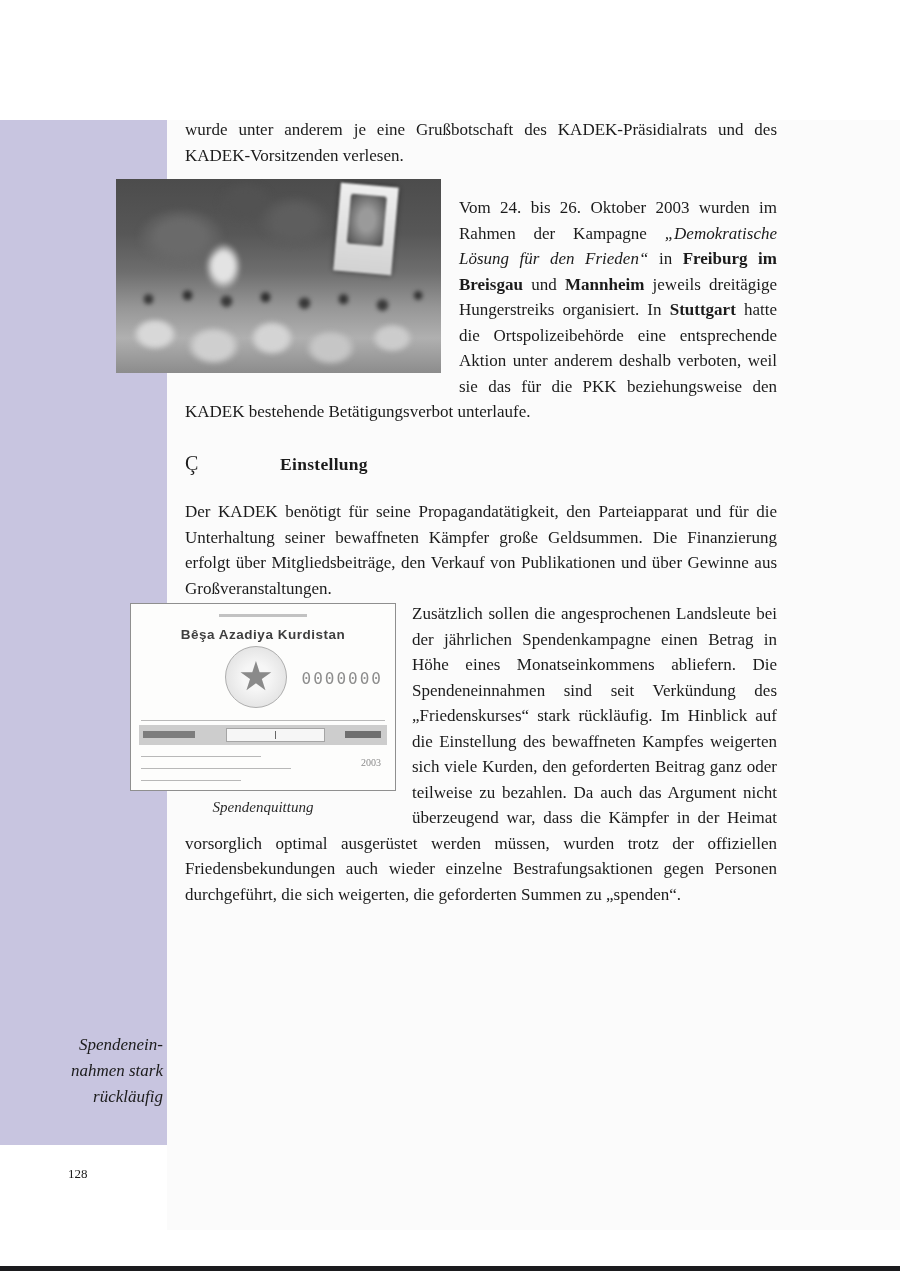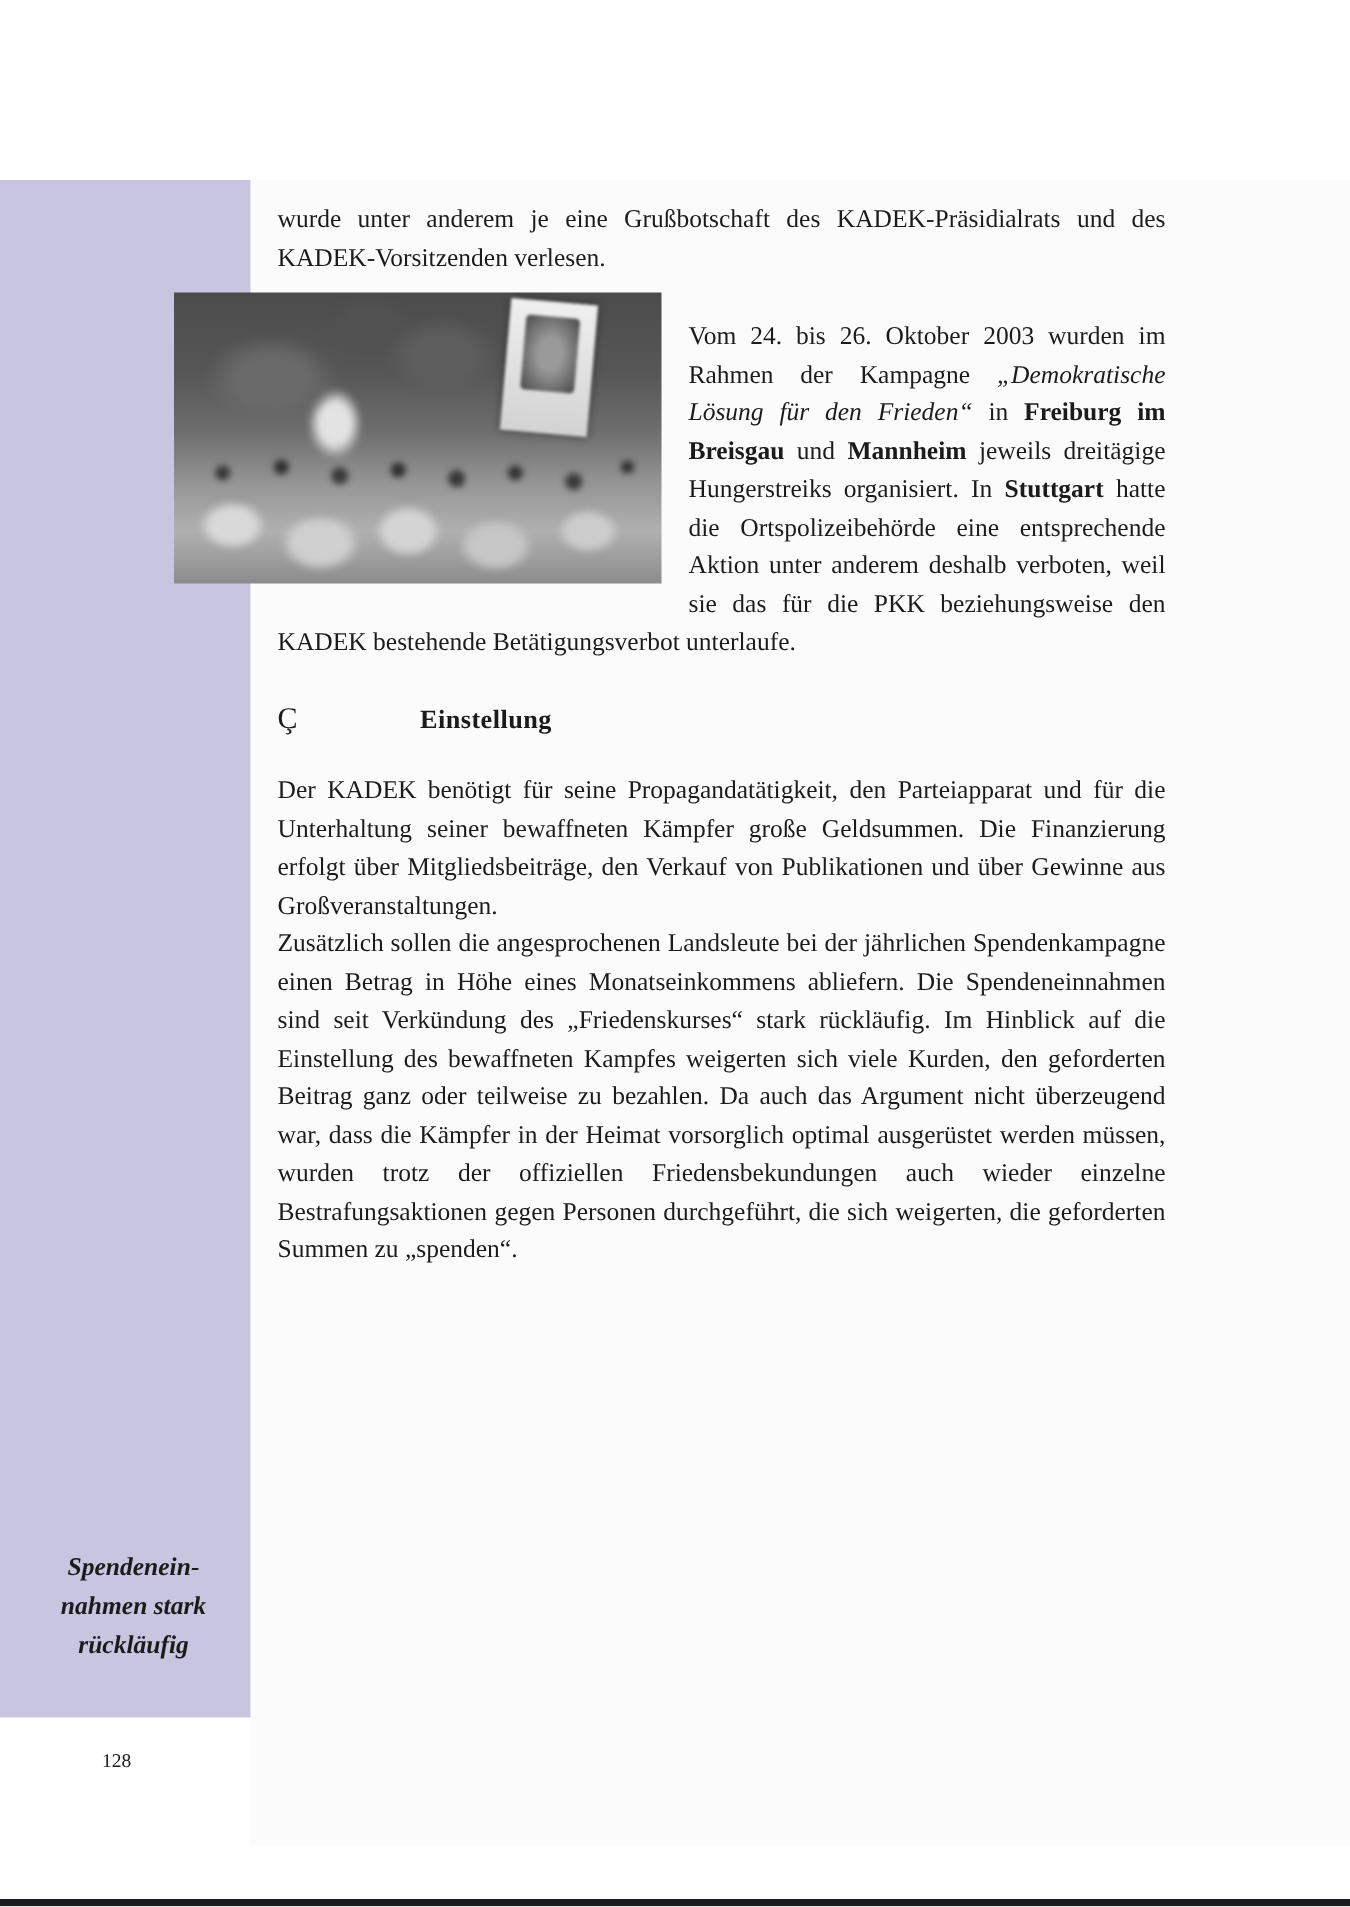--- a/index.html
+++ b/index.html
@@ -9,21 +9,21 @@
     background: #ffffff;
     font-family: "Liberation Serif", "DejaVu Serif", serif;
     color: #1b1b1b;
   }
   .page { position: relative; width: 900px; height: 1271px; overflow: hidden; background: #ffffff; }
 
   .content-tint { position: absolute; left: 167px; top: 120px; width: 733px; height: 1110px; background: #fbfbfb; }
   .sidebar { position: absolute; left: 0; top: 120px; width: 167px; height: 1025px; background: #c8c5e0; }
 
   .main {
-    position: absolute; left: 185px; top: 133px; width: 592px;
+    position: absolute; left: 185px; top: 117px; width: 592px;
     font-size: 17px; line-height: 25.5px; text-align: justify;
     hyphens: auto; -webkit-hyphens: auto;
   }
   .para { margin: 0; }
   .gap { margin-top: 22px; }
   .clear { clear: both; }
   .it { font-style: italic; }
   .b { font-weight: bold; }
 
   
@@ -98,22 +98,22 @@
     background: #f6f6f6; border: 1px solid #a5a5a5; }
   .r-bar-field::after { content: ""; position: absolute; left: 50%; top: 2px; width: 1px; height: 8px; background: #666; }
   .r-bar-left { position: absolute; top: 127px; left: 12px; width: 52px; height: 7px; background: #7d7d7d; }
   .r-bar-right { position: absolute; top: 127px; right: 14px; width: 36px; height: 7px; background: #6f6f6f; }
   .r-year { position: absolute; top: 146px; right: 14px; font-size: 10px; color: #8a8a8a; }
   .receipt-caption { margin-top: 4px; text-align: center; font-style: italic; font-size: 15px; color: #2a2a2a; }
 
   
   .margin-note {
     position: absolute; left: 15px; top: 1032px; width: 148px;
-    font-weight: bold; font-style: italic; font-size: 17px; line-height: 26px;
-    white-space: pre-line; text-align: center; color: #1b1b1b;
+    font-weight: normal; font-style: italic; font-size: 17px; line-height: 26px;
+    white-space: pre-line; text-align: right; color: #1b1b1b;
   }
   .page-number { position: absolute; left: 68px; top: 1166px; font-size: 13px; }
 
   .bottom-edge { position: absolute; left: 0; bottom: 0; width: 100%; height: 5px; background: #1b1b1e; }
 </style>
 </head>
 <body>
 
 <div class="page">
   <div class="content-tint"></div>
@@ -143,20 +143,41 @@
 
 
     <div class="heading-row">
       <span class="bullet">Ç</span>
       <span class="heading-label">Einstellung</span>
     </div>
 
     <p class="para gap">Der KADEK benötigt für seine Propagandatätigkeit, den Parteiapparat und für die Unterhaltung seiner bewaffneten Kämpfer große Geldsummen. Die Finanzierung erfolgt über Mitgliedsbeiträge, den Verkauf von Publikationen und über Gewinne aus Großveranstaltungen.</p>
 
     <div class="spenden-block">
+      <div class="receipt-figure">
+        <div class="receipt">
+          <div class="r-tiny"></div>
+          <div class="r-title">Bêşa Azadiya Kurdistan</div>
+          <div class="r-emblem">
+            <span class="r-star">★</span>
+          </div>
+          <div class="r-serial">0000000</div>
+          <div class="r-line l1"></div>
+          <div class="r-bar">
+            <div class="r-bar-field"></div>
+          </div>
+          <div class="r-bar-left"></div>
+          <div class="r-bar-right"></div>
+          <div class="r-line l2"></div>
+          <div class="r-line l3"></div>
+          <div class="r-line l4"></div>
+          <div class="r-year">2003</div>
+        </div>
+        <div class="receipt-caption">Spendenquittung</div>
+      </div>
       <p class="para">Zusätzlich sollen die angesprochenen Landsleute bei der jährlichen Spendenkampagne einen Betrag in Höhe eines Monatseinkommens abliefern. Die Spendeneinnahmen sind seit Verkündung des „Friedenskurses“ stark rückläufig. Im Hinblick auf die Einstellung des bewaffneten Kampfes weigerten sich viele Kurden, den geforderten Beitrag ganz oder teilweise zu bezahlen. Da auch das Argument nicht überzeugend war, dass die Kämpfer in der Heimat vorsorglich optimal ausgerüstet werden müssen, wurden trotz der offiziellen Friedensbekundungen auch wieder einzelne Bestrafungsaktionen gegen Personen durchgeführt, die sich weigerten, die geforderten Summen zu „spenden“.</p>
       <div class="clear"></div>
     </div>
 
   </div>
 
   <div class="bottom-edge"></div>
 </div>
 
 </body></html>

